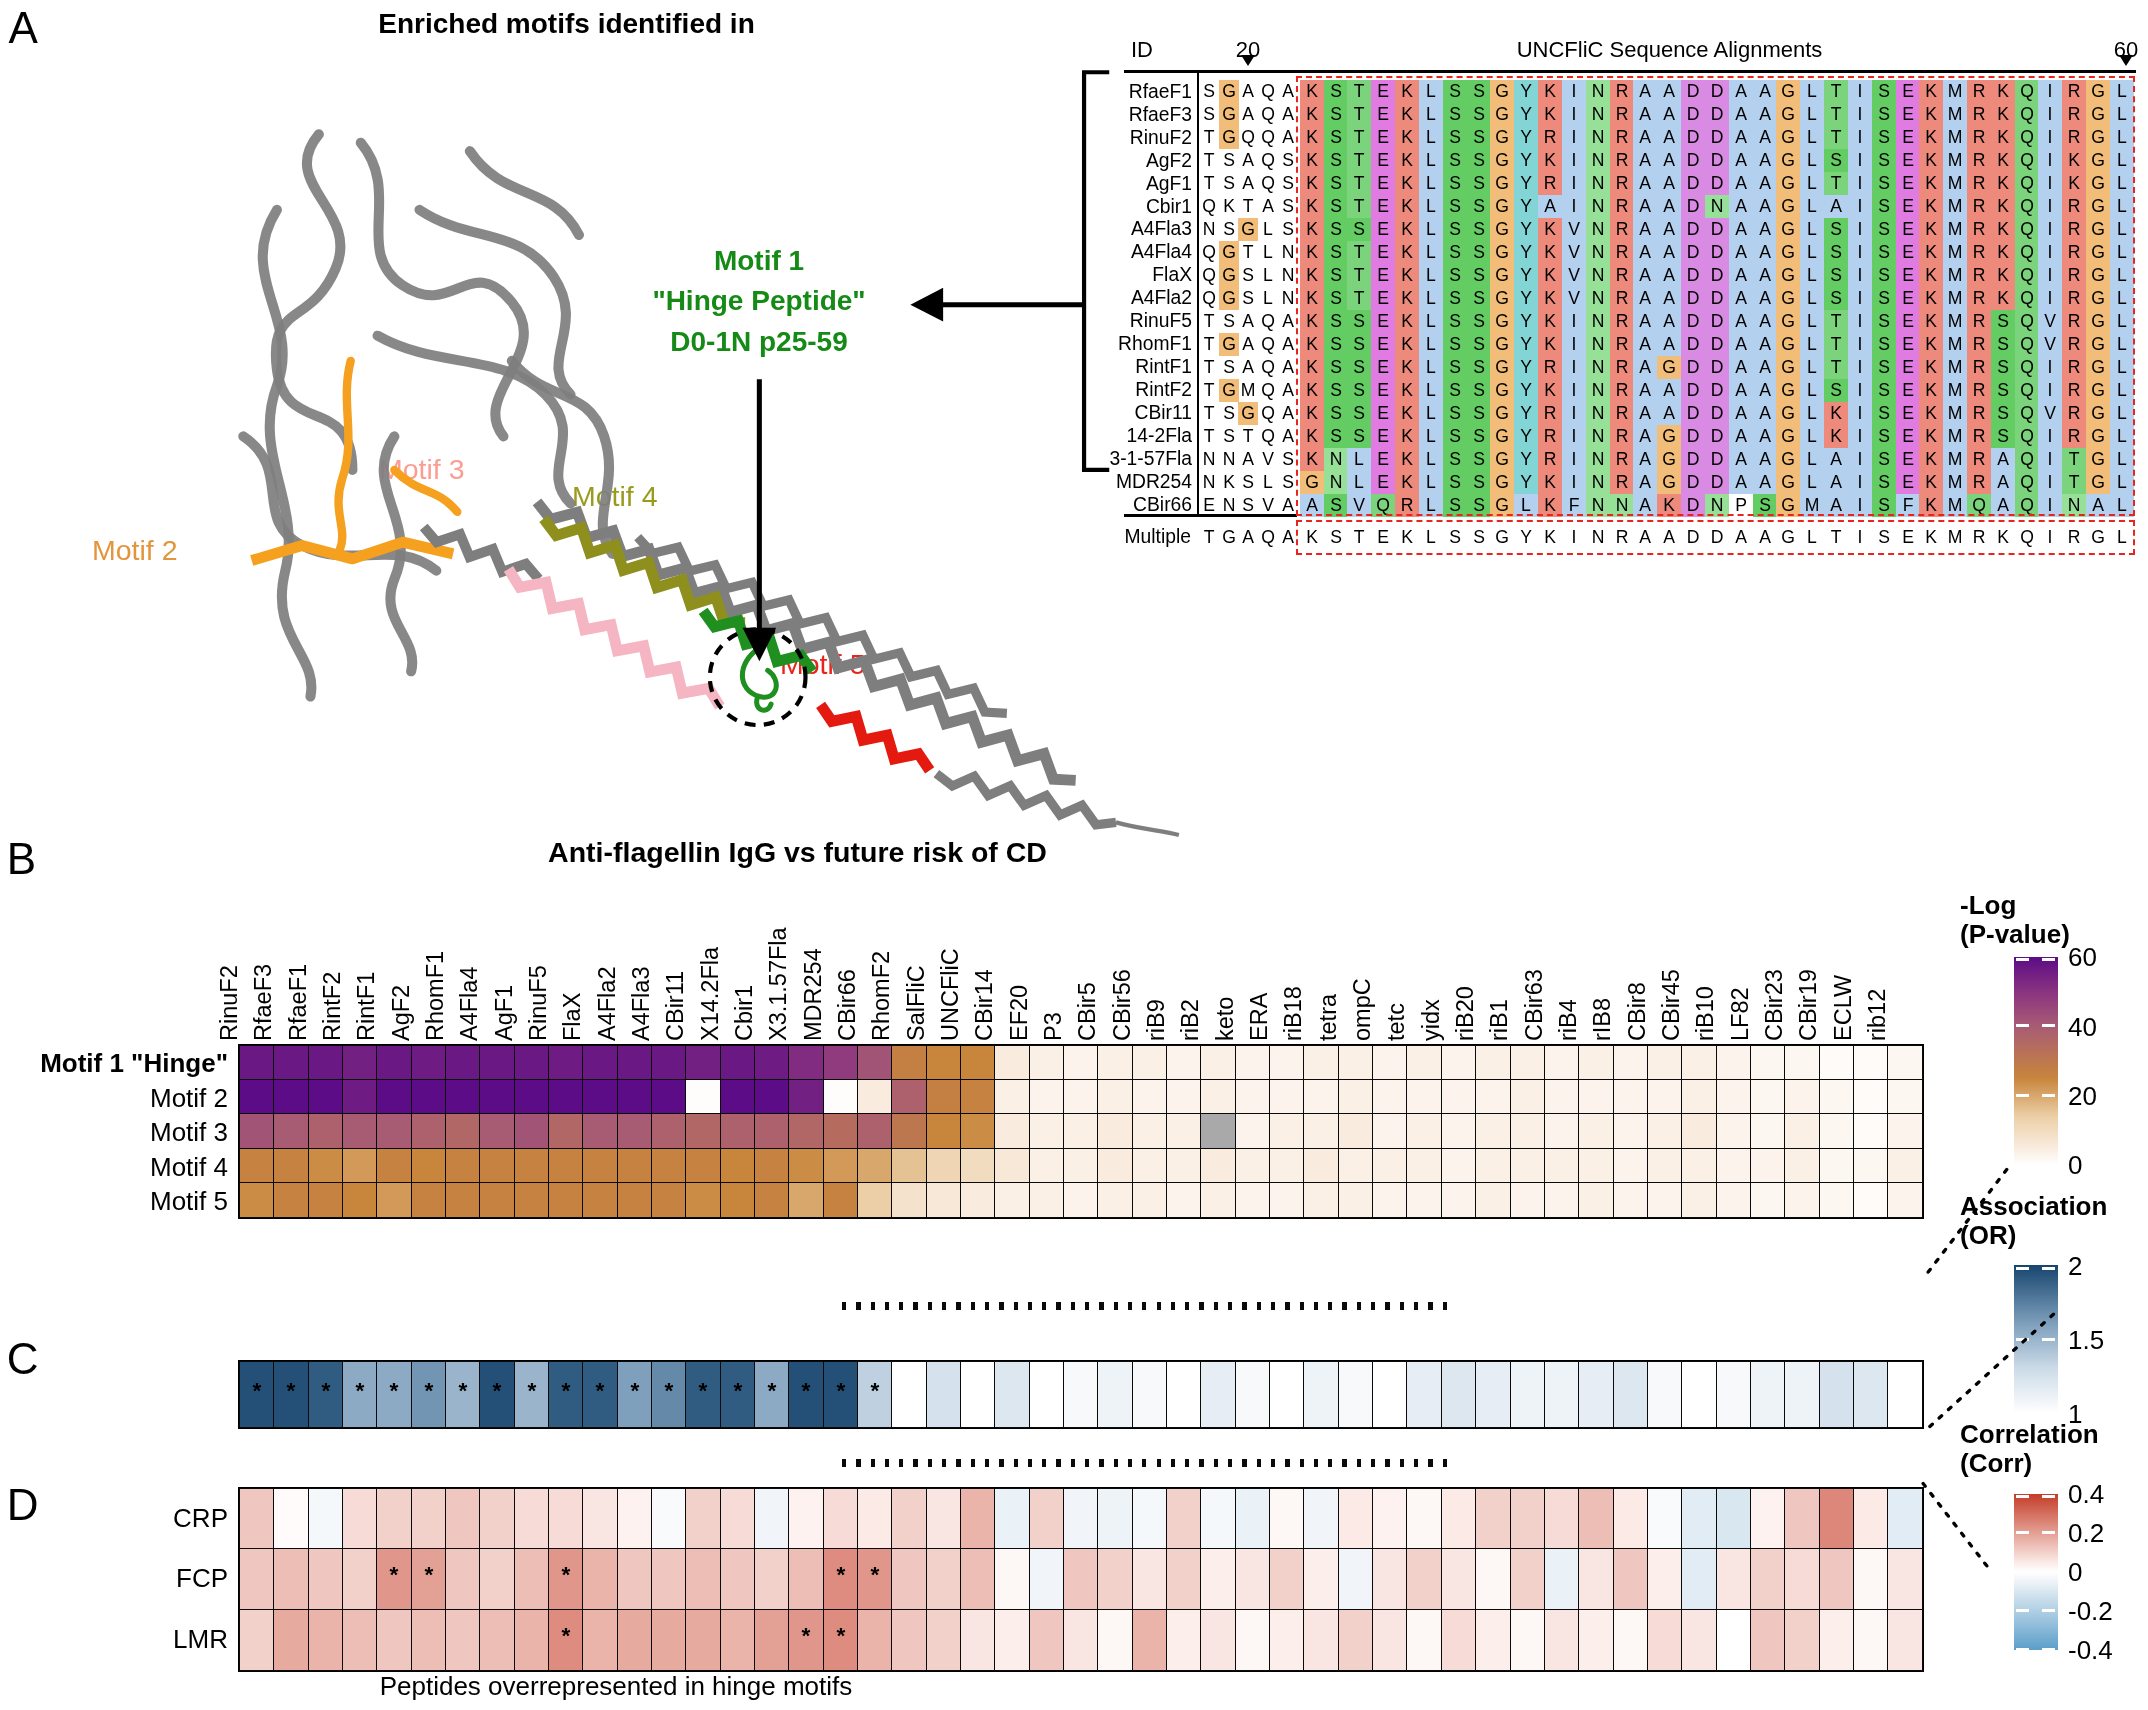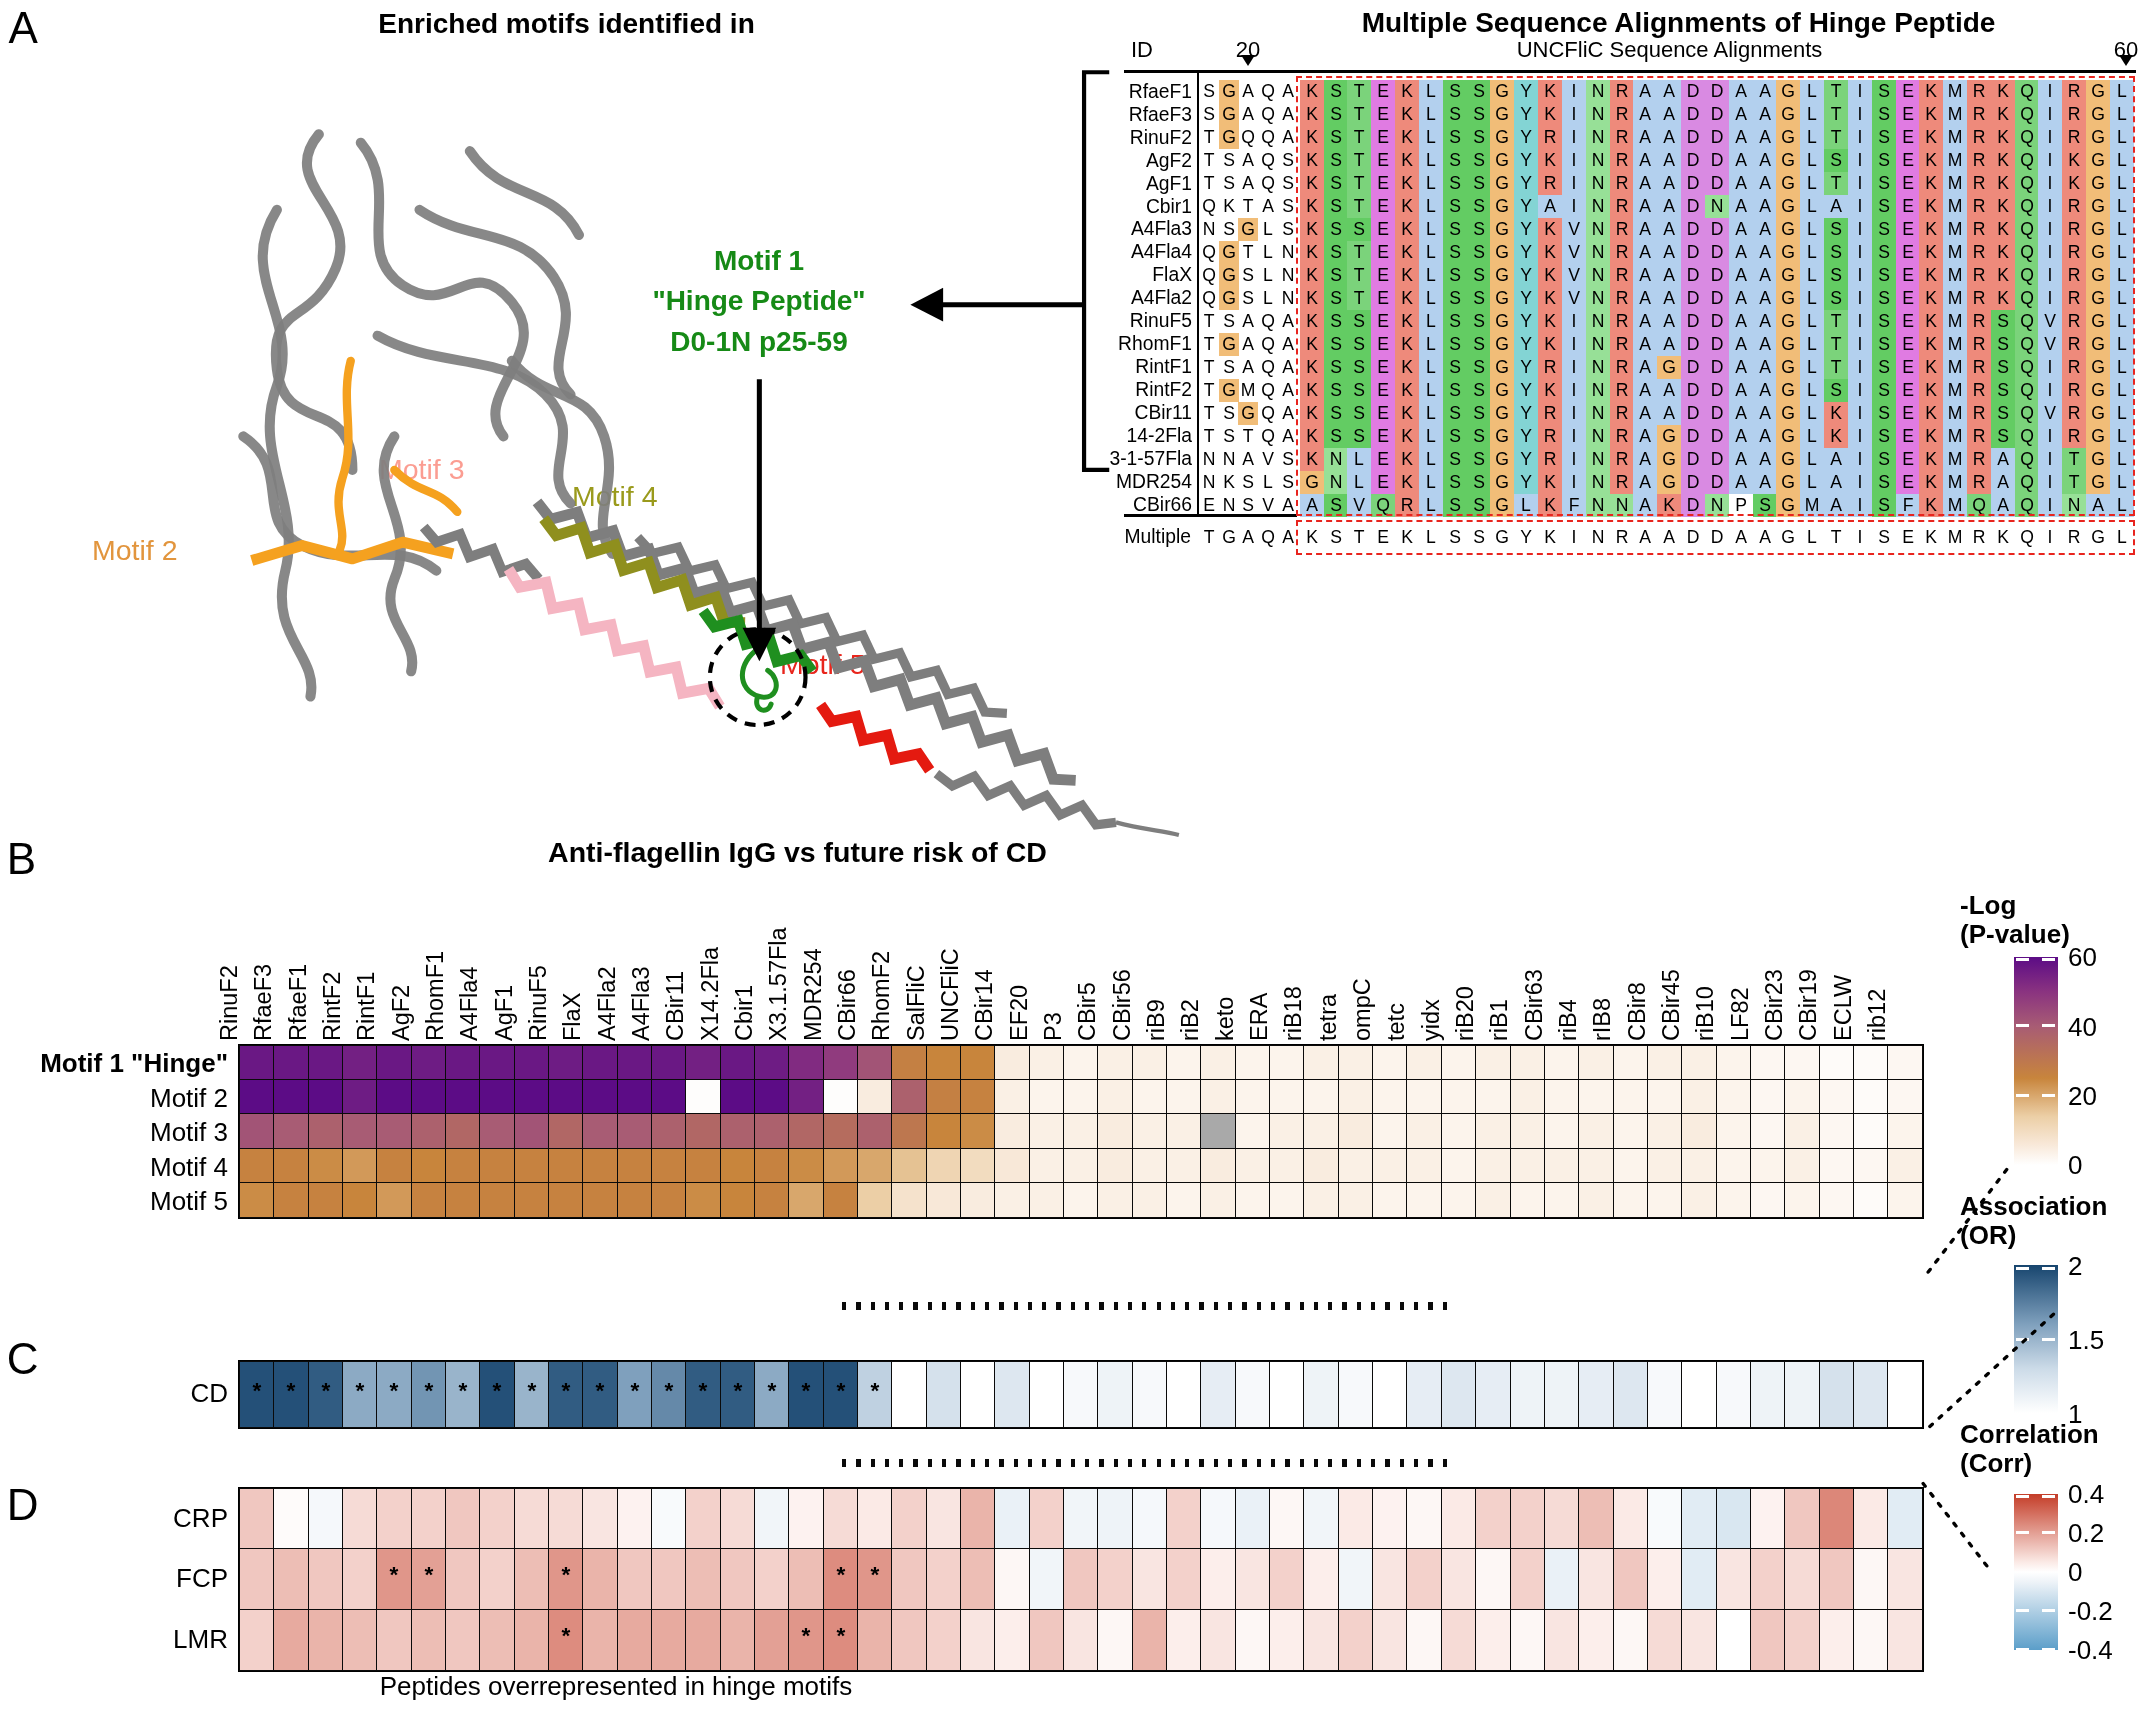--- a/index.html
+++ b/index.html
@@ -37,21 +37,20 @@
   <div class="abs panel-letter" style="left:6.7px;top:834px;">B</div>
   <div class="abs panel-letter" style="left:6.7px;top:1334px;">C</div>
   <div class="abs panel-letter" style="left:6.7px;top:1480px;">D</div>
 
   <div class="abs fig-title" style="left:252px;top:8.4px;width:629px;">Enriched motifs identified in</div>
 
   <div class="abs hinge-line" id="hinge1" style="left: 608px; top: 245px; width: 302px; color: rgb(22, 138, 22);">Motif 1</div>
   <div class="abs hinge-line" id="hinge2" style="left: 608px; top: 285px; width: 302px; color: rgb(22, 138, 22);">"Hinge Peptide"</div>
   <div class="abs hinge-line" id="hinge3" style="left: 608px; top: 326px; width: 302px; color: rgb(22, 138, 22);">D0-1N p25-59</div>
 
-  <div class="abs fig-title" style="left:1217px;top:6.7px;width:923px;">Multiple Sequence Alignments of Hinge Peptide</div>
   <div class="abs msa-head" style="left:1131px;top:37px;">ID</div>
   <div class="abs msa-head" style="left:1223px;top:37px;width:50px;text-align:center;">20</div>
   <div class="abs msa-head" style="left:1376px;top:37px;width:587px;text-align:center;">UNCFliC Sequence Alignments</div>
   <div class="abs msa-head" style="left:2101px;top:37px;width:50px;text-align:center;">60</div>
   <div class="tri-down" style="left:1241px;top:55px;"></div>
   <div class="tri-down" style="left:2119px;top:55px;"></div>
   <div class="abs" style="left:1124px;top:70px;width:1012px;height:2.5px;background:#000;"></div>
   <div class="abs" style="left:1197px;top:70px;width:1.7px;height:445px;background:#000;"></div>
   <div class="abs" style="left:1124px;top:514px;width:173px;height:2.5px;background:#000;"></div>
 
@@ -1184,21 +1183,20 @@
     <div class="hm-cell abs" style="left: 1613px; top: 1182px; width: 36px; height: 36px; background: rgb(252, 244, 236);"></div>
     <div class="hm-cell abs" style="left: 1647px; top: 1182px; width: 36px; height: 36px; background: rgb(252, 244, 236);"></div>
     <div class="hm-cell abs" style="left: 1681px; top: 1182px; width: 36px; height: 36px; background: rgb(250, 240, 229);"></div>
     <div class="hm-cell abs" style="left: 1716px; top: 1182px; width: 36px; height: 36px; background: rgb(252, 244, 236);"></div>
     <div class="hm-cell abs" style="left: 1750px; top: 1182px; width: 36px; height: 36px; background: rgb(253, 247, 242);"></div>
     <div class="hm-cell abs" style="left: 1784px; top: 1182px; width: 36px; height: 36px; background: rgb(252, 244, 236);"></div>
     <div class="hm-cell abs" style="left: 1819px; top: 1182px; width: 36px; height: 36px; background: rgb(253, 247, 242);"></div>
     <div class="hm-cell abs" style="left: 1853px; top: 1182px; width: 36px; height: 36px; background: rgb(254, 251, 249);"></div>
     <div class="hm-cell abs" style="left: 1887px; top: 1182px; width: 36px; height: 36px; background: rgb(252, 244, 236);"></div>
     <div class="hm-outer abs" style="left: 238px; top: 1360px; width: 1686px; height: 69px;"></div>
-    <div class="rowlab abs" style="left: 0px; top: 1361px; width: 228px; height: 65px; line-height: 65px;">CD</div>
     <div class="hm-cell abs" style="left: 239px; top: 1361px; width: 36px; height: 67px; background: rgb(36, 80, 120);">
       <span class="star" style="padding-top: 15px;">*</span>
     </div>
     <div class="hm-cell abs" style="left: 273px; top: 1361px; width: 36px; height: 67px; background: rgb(36, 80, 120);">
       <span class="star" style="padding-top: 15px;">*</span>
     </div>
     <div class="hm-cell abs" style="left: 308px; top: 1361px; width: 36px; height: 67px; background: rgb(49, 92, 130);">
       <span class="star" style="padding-top: 15px;">*</span>
     </div>
     <div class="hm-cell abs" style="left: 342px; top: 1361px; width: 36px; height: 67px; background: rgb(140, 170, 196);">

